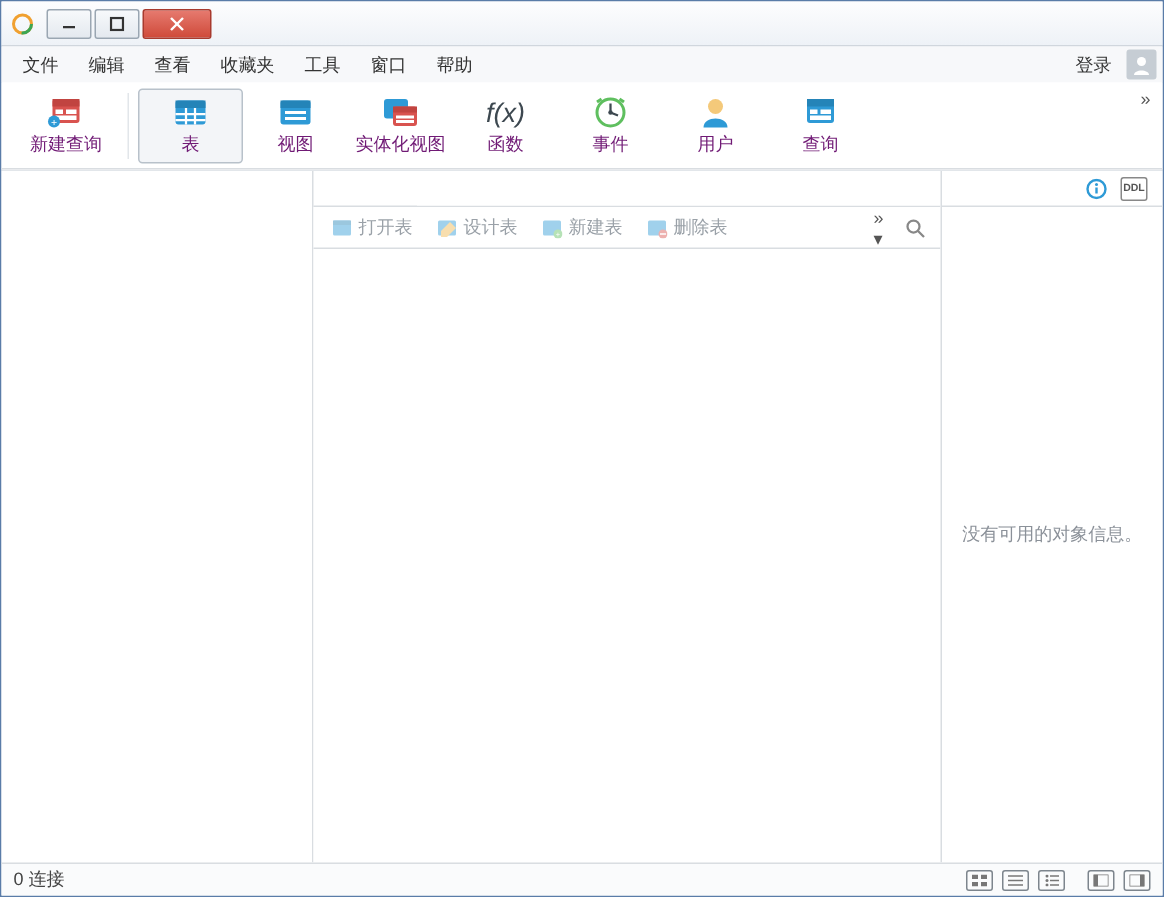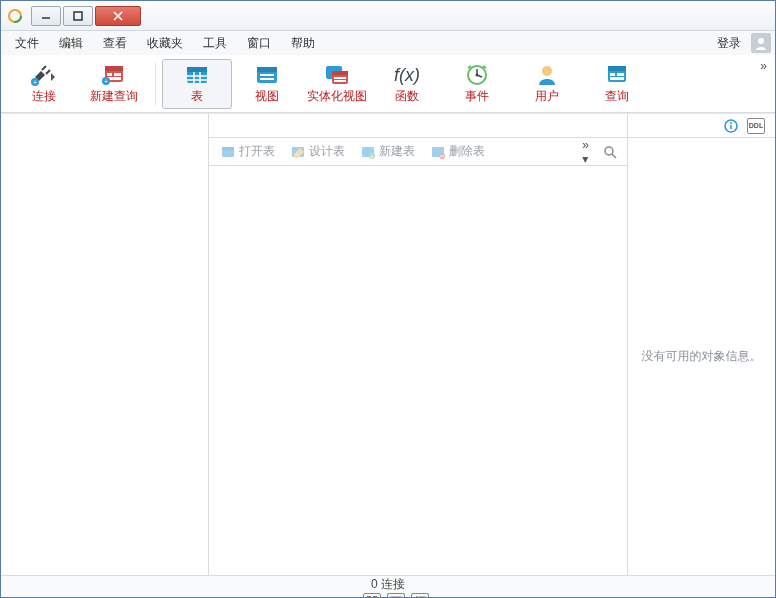--- a/index.html
+++ b/index.html
@@ -10,42 +10,42 @@
 .titlebar .title { font-size: 12px; color: #333; flex: 1; }
 .titlebar .win-btns { display: flex; }
 .titlebar .win-btn { width: 30px; height: 20px; border: 1px solid #9aa6b2; background: linear-gradient(#f7f9fb,#e4e9ef); margin-left: 2px; display: flex; align-items: center; justify-content: center; font-size: 11px; color: #333; border-radius: 2px; }
 .titlebar .win-close { width: 46px; background: linear-gradient(#e67a6f,#cf4a3a); border-color: #a83a2e; color: #fff; font-weight: bold; }
 .menubar { height: 24px; background: #f7f8fa; display: flex; align-items: center; padding: 0 4px; font-size: 12px; color: #333; }
 .menubar .menu-item { padding: 3px 10px; cursor: default; }
 .menubar .spacer { flex: 1; }
 .menubar .login { padding: 20px 6px; color: #333; }
 .menubar .avatar { width: 20px; height: 20px; background: #c6cdd4; border-radius: 2px; margin-left: 4px; display:flex; align-items:center; justify-content:center; }
 .toolbar { height: 58px; background: #fff; border-bottom: 1px solid #d9dde1; display: flex; align-items: center; padding: 0 8px; position: relative; }
-.toolbar .tool { display: flex; flex-direction: column; align-items: center; width: 70px; height: 50px; justify-content: center; font-size: 12px; color: #b91c1c; border: 1px solid transparent; border-radius: 3px; }
+.toolbar .tool { display: flex; flex-direction: column; align-items: center; width: 70px; height: 50px; justify-content: center; font-size: 12px; color: #701a75; border: 1px solid transparent; border-radius: 3px; }
 .toolbar .tool.active { border: 1px solid #b8c1ca; background: #f3f5f8; }
 .toolbar .tool .icon { height: 26px; display: flex; align-items: center; justify-content: center; }
 .toolbar .sep { width: 1px; height: 44px; background: #e2e6ea; margin: 0 6px; }
 .toolbar .chevron { position: absolute; right: 8px; top: 4px; font-size: 12px; color: #555; }
 .content { flex: 1; display: flex; border-top: 1px solid #e2e6ea; min-height: 0; }
 .left-pane { width: 208px; border-right: 1px solid #d9dde1; background: #fff; }
 .mid-pane { flex: 1; display: flex; flex-direction: column; min-width: 0; }
 .mid-tabs { height: 24px; border-bottom: 1px solid #d9dde1; display: flex; align-items: stretch; }
 .mid-tab { padding: 0 22px; font-size: 12px; display: flex; align-items: center; border-right: 1px solid #d9dde1; background: #fff; color: #333; margin-top: 48px; }
 .mid-blank { flex: 1; background: #fff; }
 .mid-actions { height: 28px; border-bottom: 1px solid #d9dde1; display: flex; align-items: center; padding: 0 6px; gap: 4px; font-size: 12px; color: #9aa1a8; background: #fff; }
 .mid-actions .act { display: flex; align-items: center; gap: 4px; padding: 2px 6px; color: #9aa1a8; }
 .mid-actions .act svg { opacity: 0.45; }
 .mid-actions .more { margin-left: auto; padding: 0 6px; color: #555; font-size: 12px; }
 .mid-actions .search { padding: 0 4px; color: #777; }
 .mid-body { flex: 1; background: #fff; }
 .right-pane { width: 148px; border-left: 1px solid #d9dde1; background: #fff; display: flex; flex-direction: column; }
 .right-head { height: 24px; border-bottom: 1px solid #d9dde1; display: flex; align-items: center; justify-content: flex-end; gap: 8px; padding-right: 10px; }
 .right-head .i-btn { width: 16px; height: 16px; display: flex; align-items: center; justify-content: center; font-size: 11px; }
 .right-body { flex: 1; display: flex; align-items: center; justify-content: center; font-size: 12px; color: #8b9199; text-align: center; padding: 10px; }
-.statusbar { height: 22px; border-top: 1px solid #d9dde1; background: #fafbfc; display: flex; align-items: center; padding: 0 8px; font-size: 12px; color: #444; flex-direction: column; }
+.statusbar { height: 22px; border-top: 1px solid #d9dde1; background: #fafbfc; display: flex; align-items: center; padding: 0 8px; font-size: 12px; color: #444; }
 .statusbar .spacer { flex: 1; }
 .statusbar .sb-icon { width: 18px; height: 14px; border: 1px solid #7d858d; margin-left: 3px; display: inline-flex; align-items: center; justify-content: center; font-size: 9px; color: #555; border-radius: 2px; }
 .statusbar .sb-group { display: flex; gap: 3px; margin-left: 12px; }
 svg { display: block; }
 </style>
 </head>
 <body>
 
 <div class="window">
 
@@ -91,33 +91,20 @@
           <circle cx="7" cy="5" r="3" fill="#fff"></circle>
           <path d="M2 14 C2 10 12 10 12 14 Z" fill="#fff"></path>
         </svg>
     </span>
   </div>
 
   <div class="toolbar">
     <div class="tool">
       <span class="icon">
         <svg width="30" height="24" viewBox="0 0 30 24">
-            <path d="M6 14 L12 8 L16 12 L10 18 Z" fill="#3d4850"></path>
-            <line x1="13" y1="7" x2="17" y2="3" stroke="#3d4850" stroke-width="2"></line>
-            <line x1="17" y1="11" x2="21" y2="7" stroke="#3d4850" stroke-width="2"></line>
-            <circle cx="6" cy="19" r="4" fill="#2e9ad6"></circle>
-            <text x="6" y="22" font-size="7" fill="#fff" text-anchor="middle">+</text>
-            <path d="M22 16 l4 4 l-4 4 Z" fill="#555" transform="translate(0,-6)"></path>
-          </svg>
-      </span>
-      <span>连接</span>
-    </div>
-    <div class="tool">
-      <span class="icon">
-        <svg width="30" height="24" viewBox="0 0 30 24">
             <rect x="6" y="3" width="18" height="16" rx="2" fill="#d9534f"></rect>
             <rect x="6" y="3" width="18" height="5" fill="#c14440"></rect>
             <rect x="8" y="10" width="5" height="3" fill="#fff"></rect>
             <rect x="15" y="10" width="7" height="3" fill="#fff"></rect>
             <rect x="8" y="14" width="14" height="3" fill="#fff"></rect>
             <circle cx="7" cy="18" r="4" fill="#2e9ad6"></circle>
             <text x="7" y="21" font-size="7" fill="#fff" text-anchor="middle">+</text>
           </svg>
       </span>
       <span>新建查询</span>

